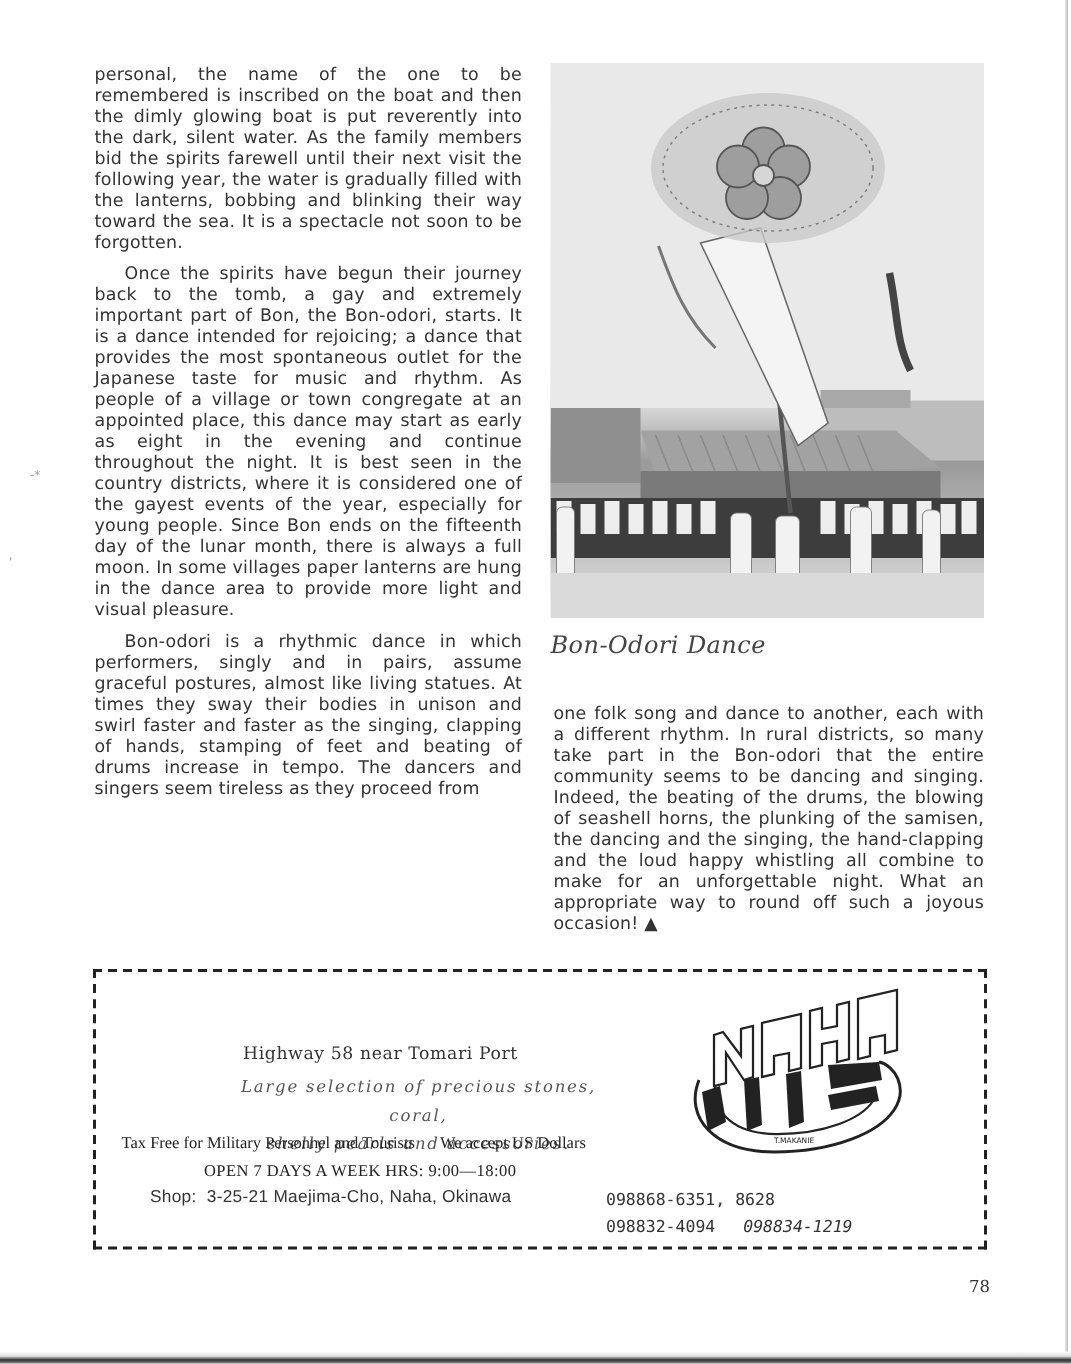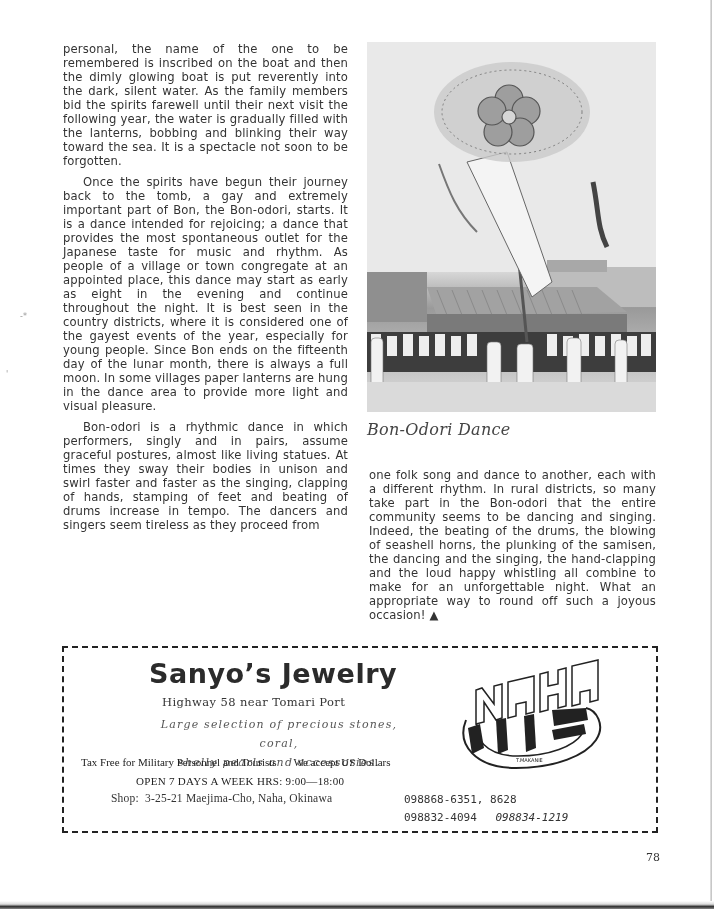--- a/index.html
+++ b/index.html
@@ -65,21 +65,21 @@
     position: absolute; left: 17px; top: 108px;
     font-family: "Liberation Serif", serif; font-size: 11px; color: #222; text-align: right;
   }
   .ad-taxfree span + span { margin-left: 14px; }
   .ad-hours {
     position: absolute; left: 72px; top: 127px;
     font-family: "Liberation Serif", serif; font-size: 11px; color: #222; letter-spacing: 0.3px;
   }
   .ad-line {
     position: absolute; left: 36px;
-    font-family: Liberation Serif, serif; font-size: 11.5px; color: #333; letter-spacing: 0.2px; margin-left: 11px;
+    font-family: Liberation Sans, sans-serif; font-size: 11.5px; color: #333; letter-spacing: 0.2px;
   }
   .ad-shop { top: 144px; }
   .ad-factory { top: 162px; }
   .ad-phone {
     position: absolute; left: 340px;
     font-family: "DejaVu Sans Mono", monospace; font-size: 11px; color: #333;
   }
   .ad-phone-shop { top: 145px; }
   .ad-phone-factory { top: 163px; }
   .ad-phone-factory span + span { margin-left: 12px; font-style: italic; }
@@ -177,21 +177,20 @@
     <path d="M226,140 C232,170 230,185 240,205" stroke="#444" stroke-width="5" fill="none"></path>
   </svg>
 </div>
 <div class="caption">Bon-Odori Dance</div>
 
 <div class="col col-right">
   <p>one folk song and dance to another, each with a different rhythm.  In rural districts, so many take part in the Bon-odori that the entire community seems to be dancing and singing.  Indeed, the beating of the drums, the blowing of seashell horns, the plunking of the samisen, the dancing and the singing, the hand-clapping and the loud happy whistling all combine to make for an unforgettable night.  What an appropriate way to round off such a joyous occasion! ▲</p>
 </div>
 
 <div class="ad">
-  <div class="ad-title">Sanyo’s Jewelry</div>
   <div class="ad-address">Highway 58 near Tomari Port</div>
   <div class="ad-tagline">
     <div>Large selection of precious stones, coral,</div>
     <div>shelly pearls and accessories.</div>
   </div>
   <div class="ad-taxfree">
     <span>Tax Free for Military Personnel and Tourists</span>
     <span>We accept US Dollars</span>
   </div>
   <div class="ad-hours">OPEN 7 DAYS A WEEK HRS: 9:00—18:00</div>

